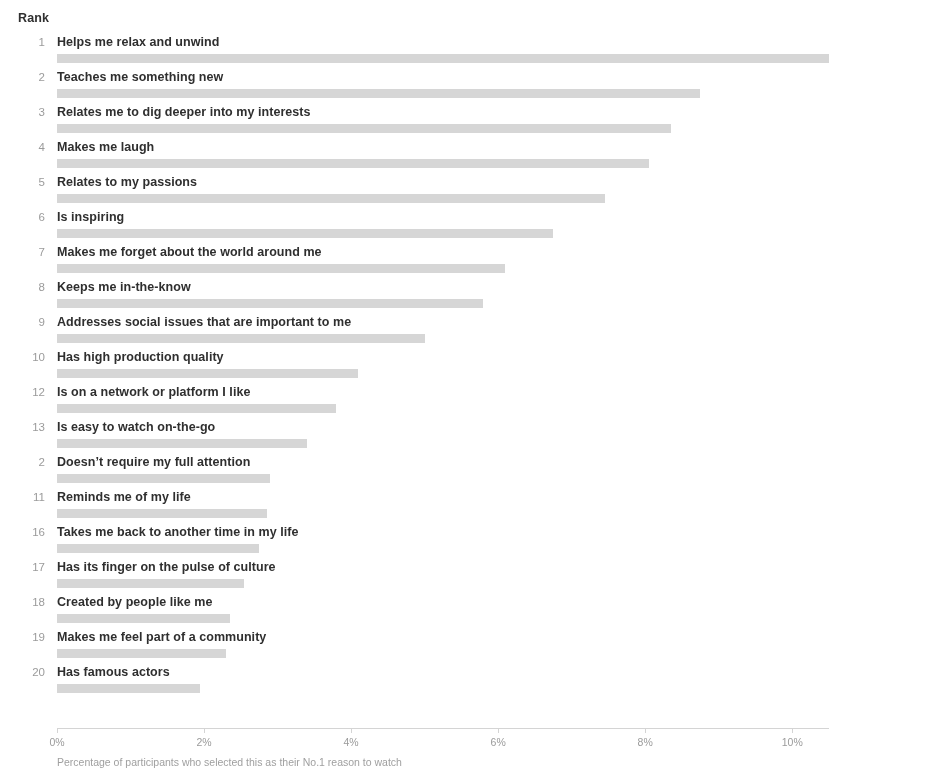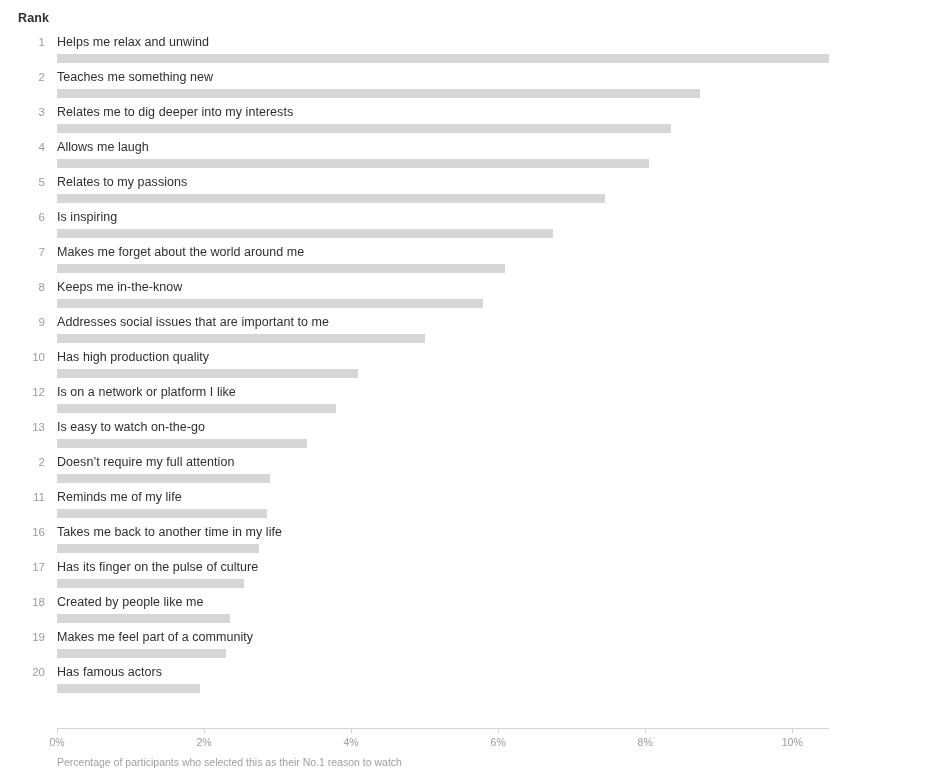--- a/index.html
+++ b/index.html
@@ -53,21 +53,21 @@
     text-align: right;
     font-size: 11.5px;
     color: #9b9b9b;
     font-weight: normal;
   }
   .row-label {
     position: absolute;
     left: 57px;
     top: 2px;
     font-size: 12.5px;
-    font-weight: normal;
+    font-weight: bold;
     color: #2f2f2f;
     white-space: nowrap;
     letter-spacing: 0.05px;
   }
   .bar-track {
     position: absolute;
     left: 57px;
     top: 21px;
     height: 9px;
     width: 772px;
@@ -141,21 +141,21 @@
       </div>
       <div class="row">
         <div class="rank-num">3</div>
         <div class="row-label">Relates me to dig deeper into my interests</div>
         <div class="bar-track">
           <div class="bar" style="width: 613.924px; background: rgb(214, 214, 214);"></div>
         </div>
       </div>
       <div class="row">
         <div class="rank-num">4</div>
-        <div class="row-label">Allows me laugh</div>
+        <div class="row-label">Makes me laugh</div>
         <div class="bar-track">
           <div class="bar" style="width: 591.867px; background: rgb(214, 214, 214);"></div>
         </div>
       </div>
       <div class="row">
         <div class="rank-num">5</div>
         <div class="row-label">Relates to my passions</div>
         <div class="bar-track">
           <div class="bar" style="width: 547.752px; background: rgb(214, 214, 214);"></div>
         </div>

